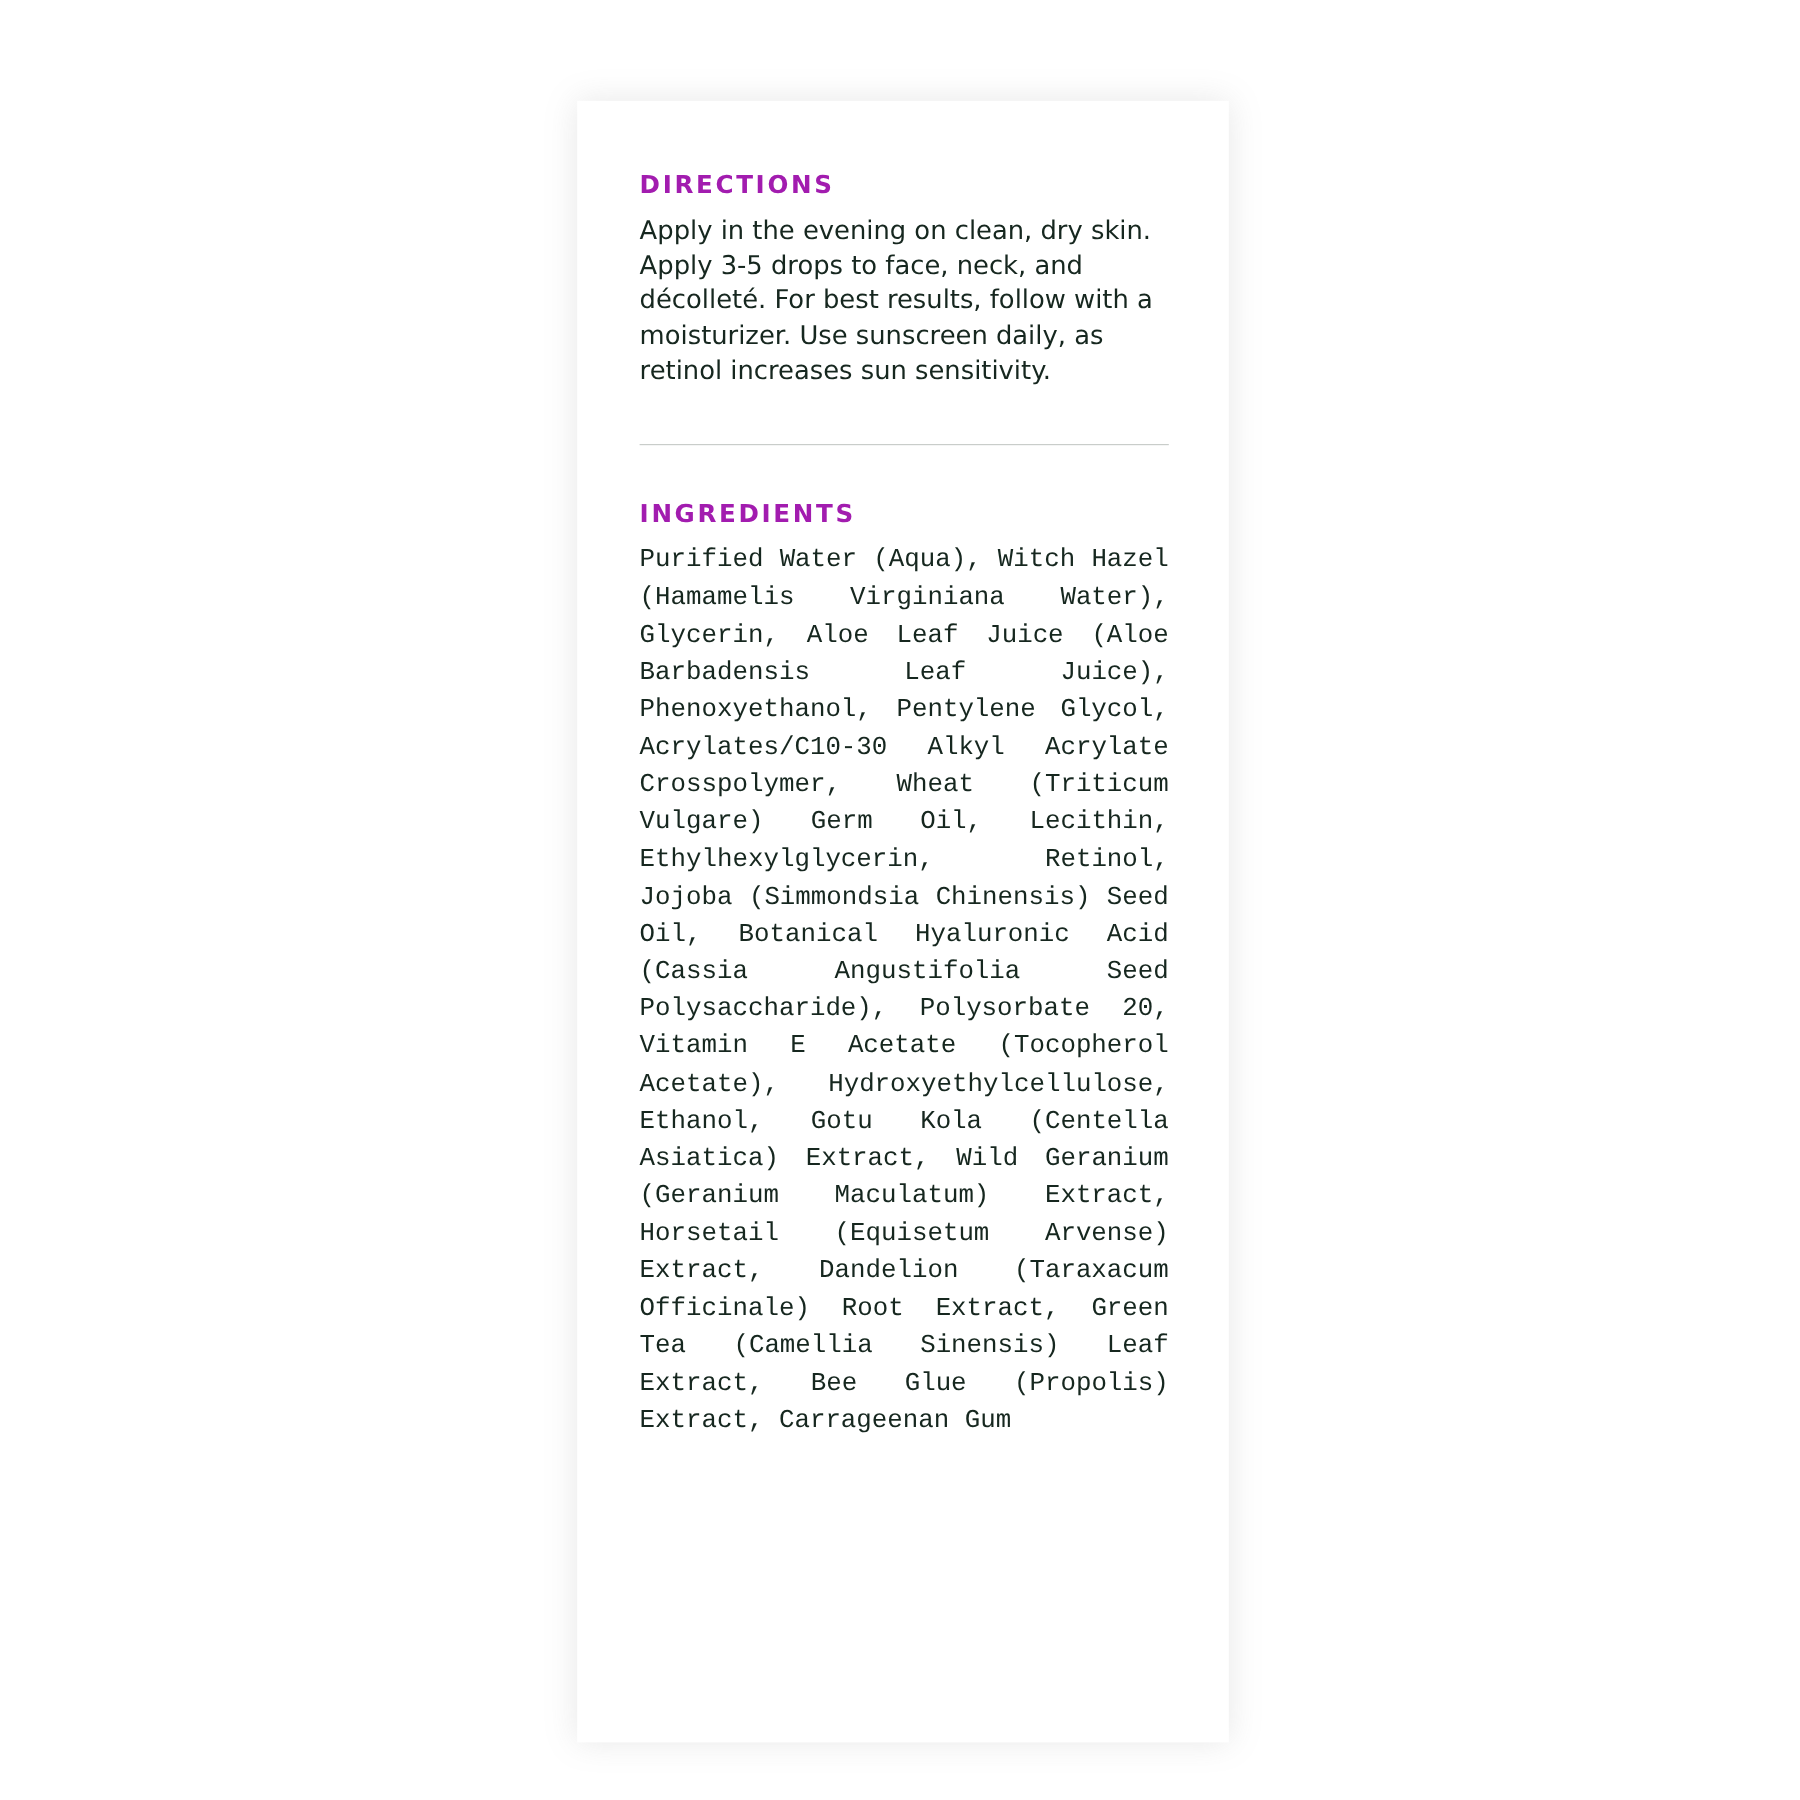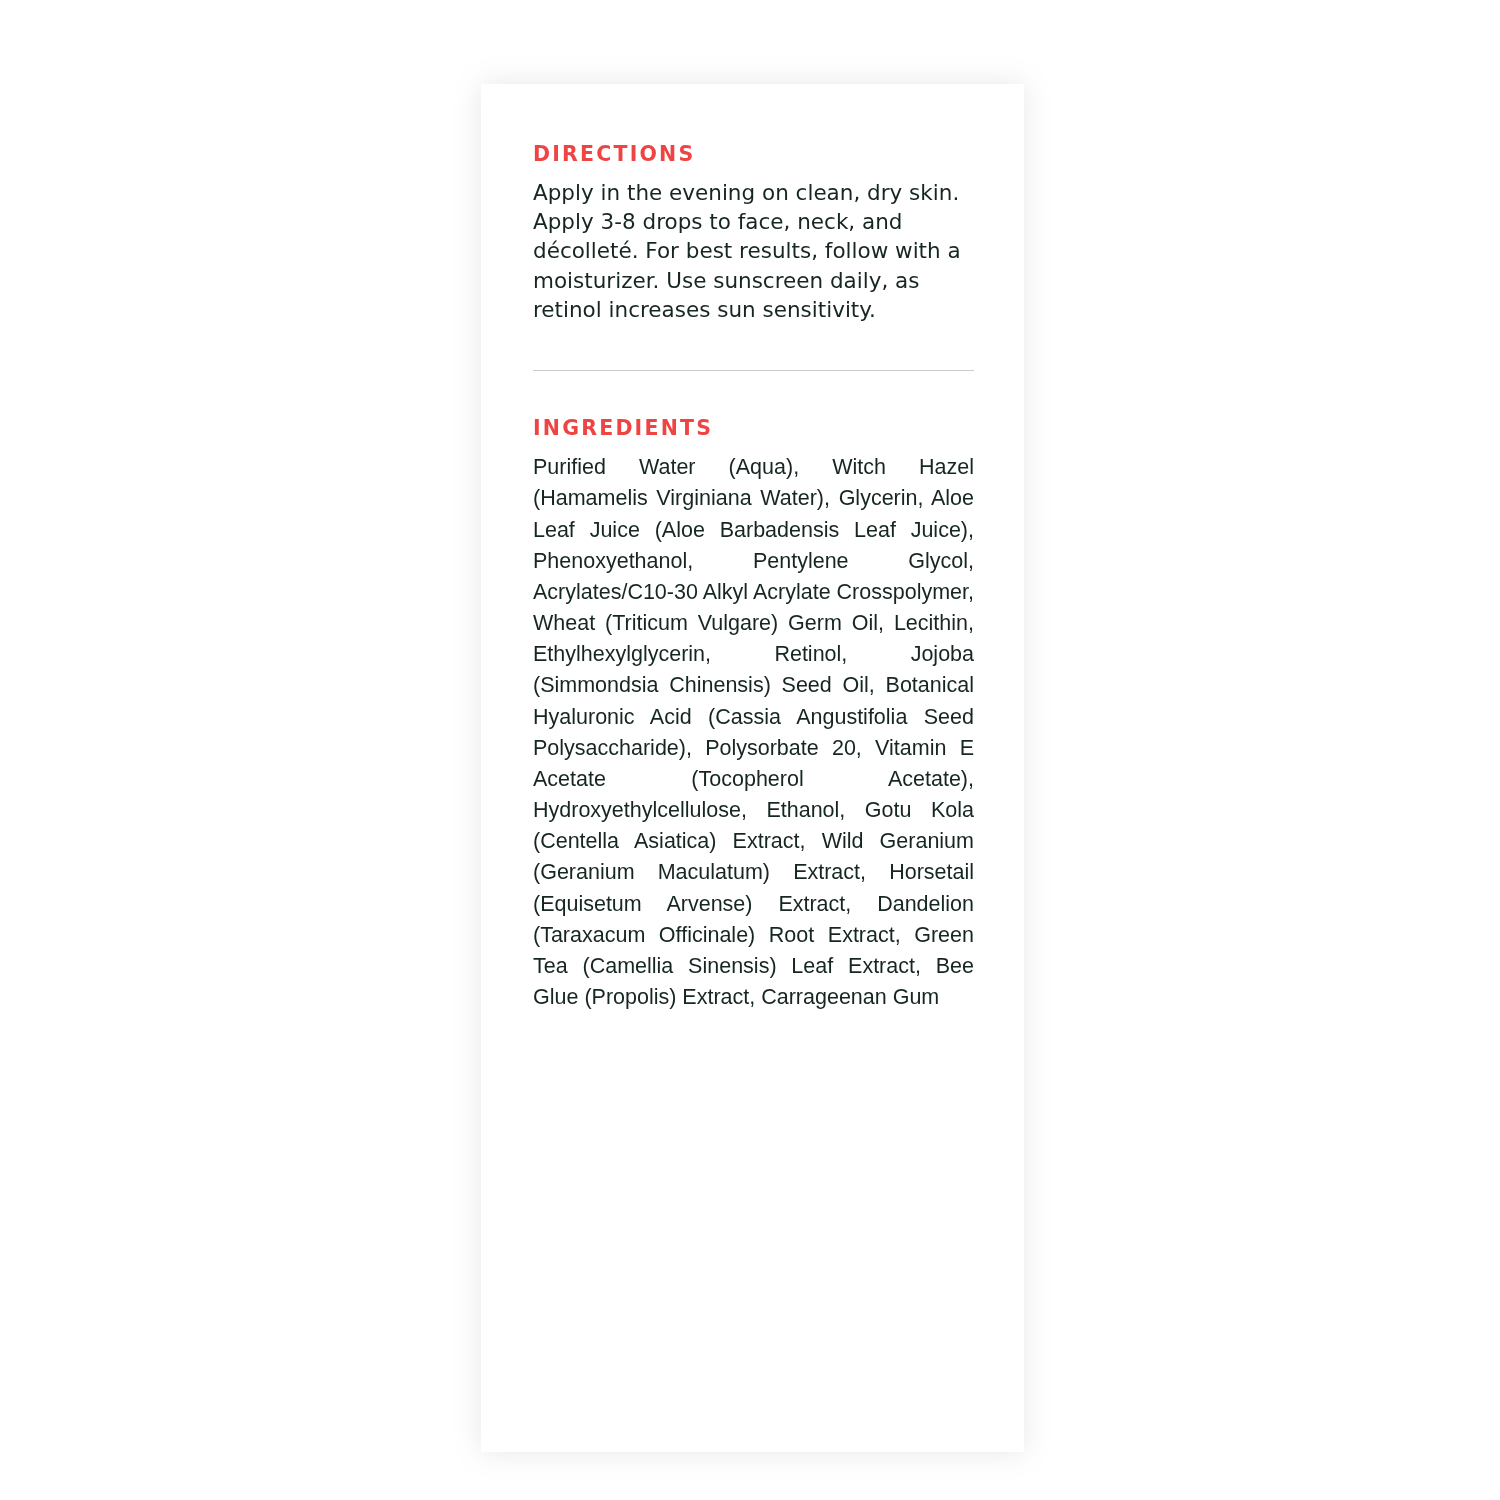--- a/index.html
+++ b/index.html
@@ -32,62 +32,62 @@
     position: absolute;
     left: 52px;
     top: 58px;
     right: 50px;
   }
   .section-heading {
     font-family: "DejaVu Sans", sans-serif;
     font-size: 20.5px;
     font-weight: bold;
     letter-spacing: 2.2px;
-    color: #ef4444;
+    color: #a21caf;
     margin: 0 0 10px 0;
   }
   .body-text {
     font-family: "DejaVu Sans", sans-serif;
     font-size: 21.5px;
     line-height: 1.36;
     color: #16271f;
     margin: 0;
   }
   .body-text + .body-text {
     margin-top: 29px;
   }
   .divider {
     height: 1px;
     background: #c9cdca;
     margin: 46px 0 45px 0;
     width: 100%;
   }
   .ingredients-text {
-    font-family: Liberation Sans, sans-serif;
+    font-family: Liberation Mono, monospace;
     font-size: 21.5px;
     line-height: 1.45;
     color: #16271f;
     text-align: justify;
     margin: 0;
     hyphens: auto;
     -webkit-hyphens: auto;
   }
   .ingredients-block { margin-top: 0; }
   .heading-gap { margin-bottom: 12px; }
 </style>
 </head>
 <body>
 
 <div class="stage">
   <div class="label-panel">
     <div class="panel-inner">
 
       <h2 class="section-heading heading-gap">DIRECTIONS</h2>
 
-      <p class="body-text">Apply in the evening on clean, dry skin. Apply 3-8 drops to face, neck, and décolleté. For best results, follow with a moisturizer. Use sunscreen daily, as retinol increases sun sensitivity.</p>
+      <p class="body-text">Apply in the evening on clean, dry skin. Apply 3-5 drops to face, neck, and décolleté. For best results, follow with a moisturizer. Use sunscreen daily, as retinol increases sun sensitivity.</p>
 
 
       <div class="divider"></div>
 
       <h2 class="section-heading heading-gap">INGREDIENTS</h2>
 
       <p class="ingredients-text ingredients-block">Purified Water (Aqua), Witch Hazel (Hamamelis Virginiana Water), Glycerin, Aloe Leaf Juice (Aloe Barbadensis Leaf Juice), Phenoxyethanol, Pentylene Glycol, Acrylates/C10-30 Alkyl Acrylate Crosspolymer, Wheat (Triticum Vulgare) Germ Oil, Lecithin, Ethylhexylglycerin, Retinol, Jojoba (Simmondsia Chinensis) Seed Oil, Botanical Hyaluronic Acid (Cassia Angustifolia Seed Polysaccharide), Polysorbate 20, Vitamin E Acetate (Tocopherol Acetate), Hydroxyethylcellulose, Ethanol, Gotu Kola (Centella Asiatica) Extract, Wild Geranium (Geranium Maculatum) Extract, Horsetail (Equisetum Arvense) Extract, Dandelion (Taraxacum Officinale) Root Extract, Green Tea (Camellia Sinensis) Leaf Extract, Bee Glue (Propolis) Extract, Carrageenan Gum</p>
 
     </div>
   </div>

